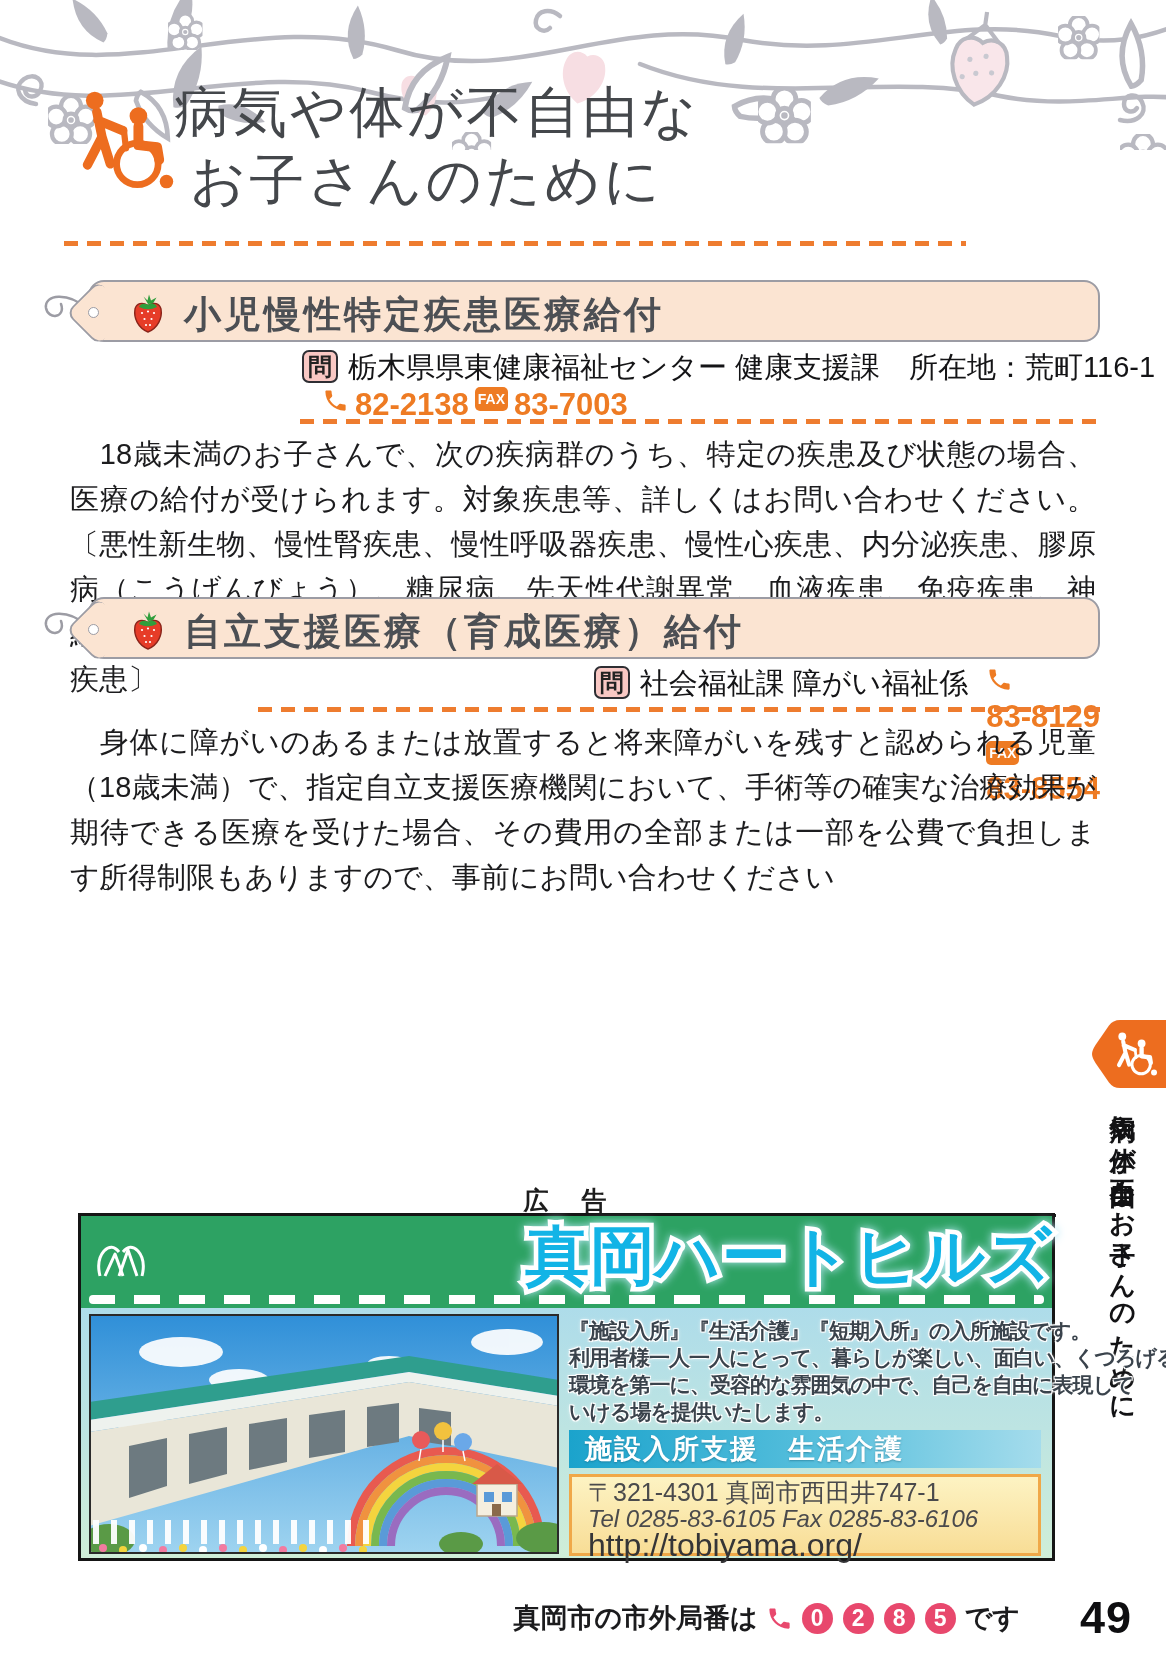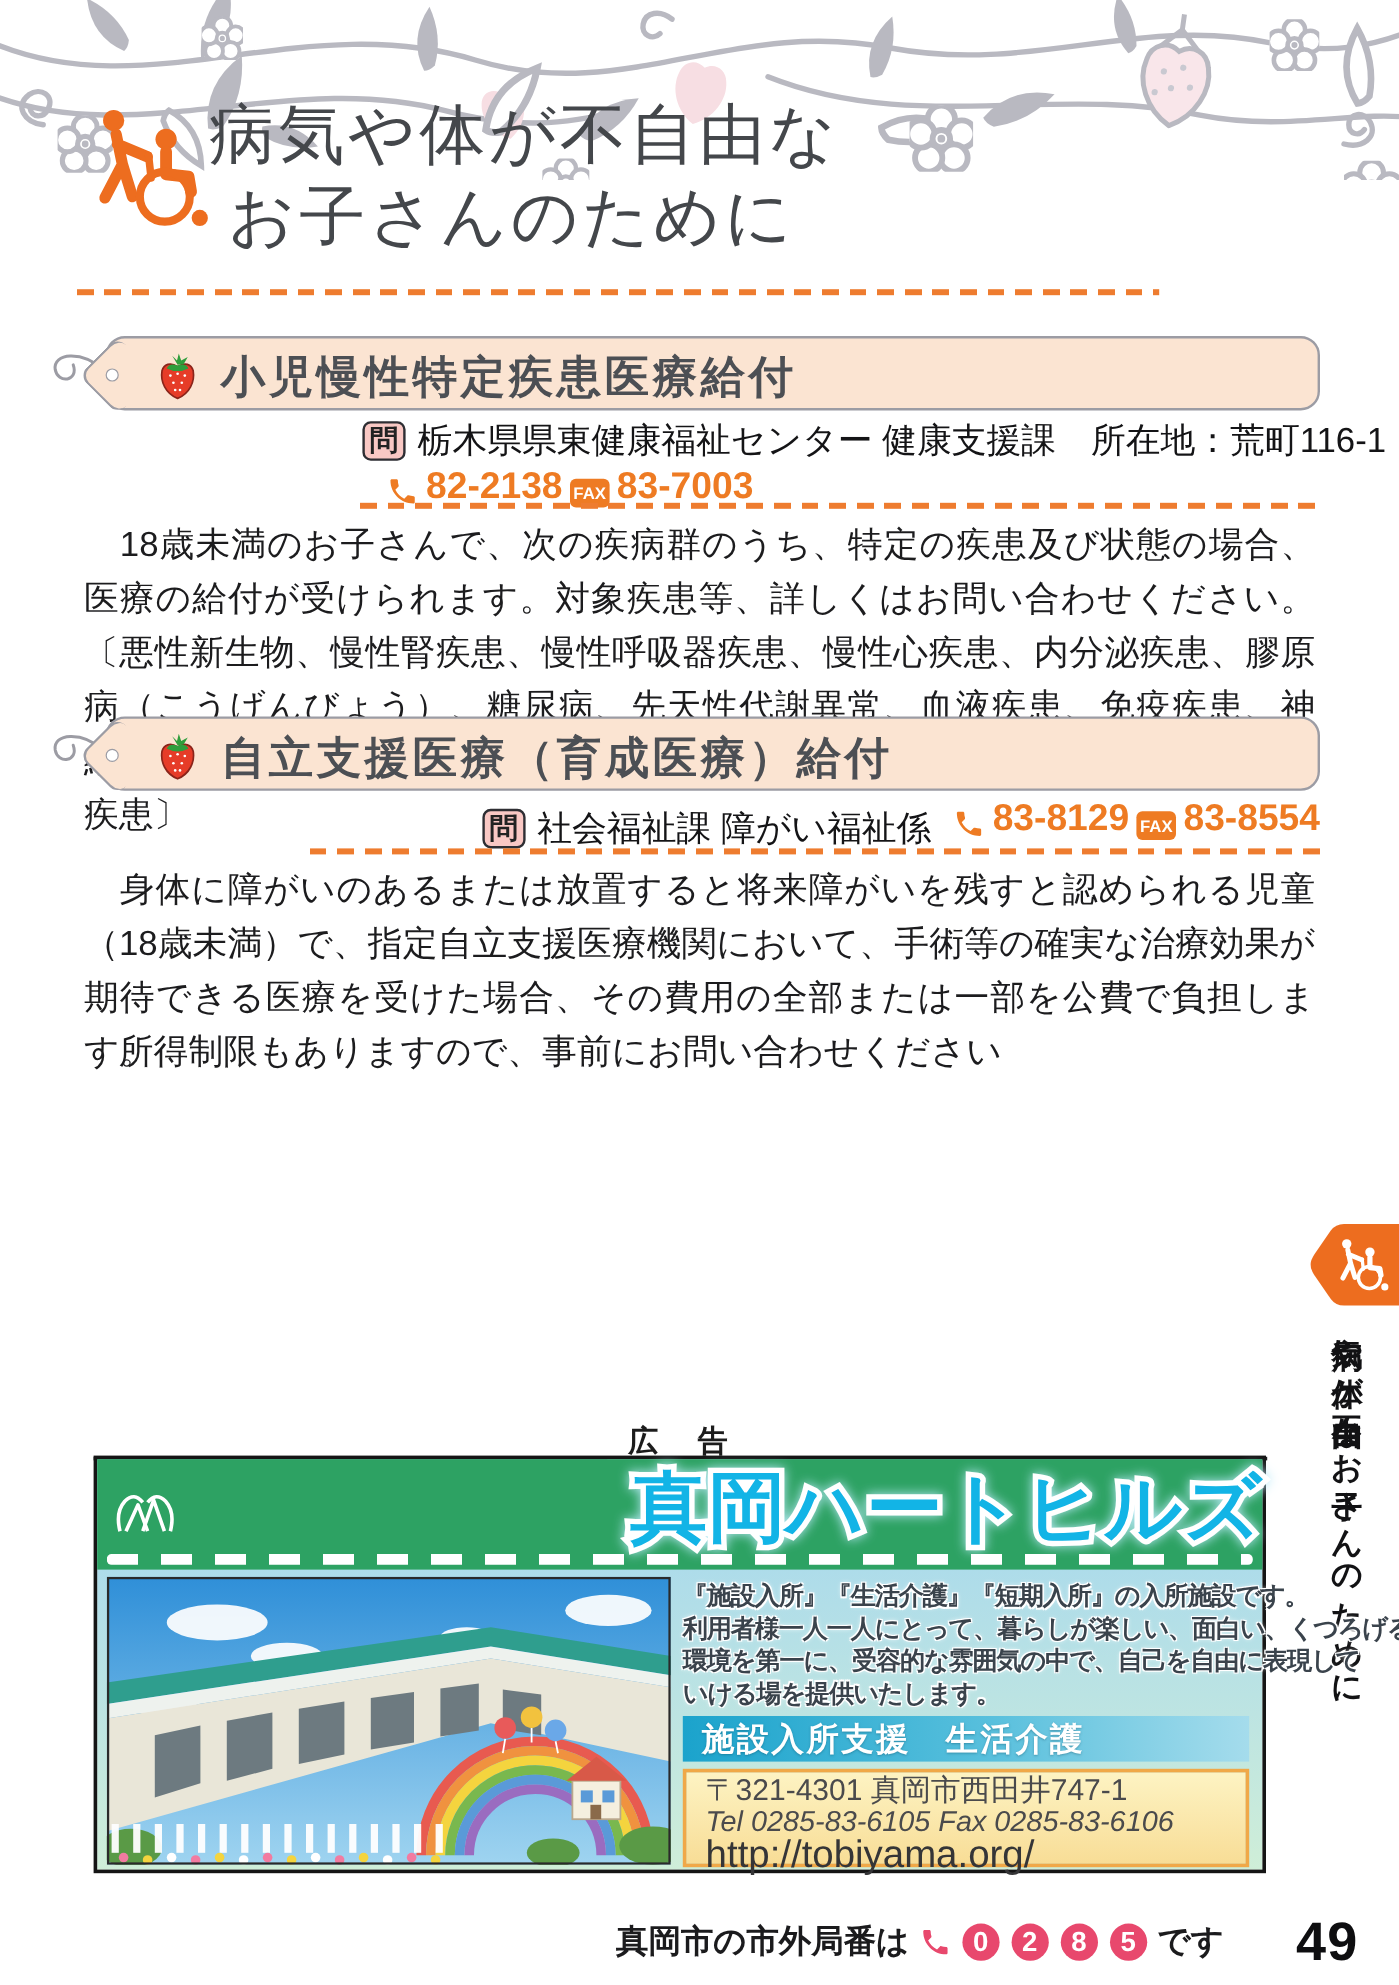--- a/index.html
+++ b/index.html
@@ -35,21 +35,21 @@
   .tag-berry{position:absolute;left:40px;top:12px;width:36px;height:40px;z-index:2;}
   .tag-text{position:absolute;left:94px;top:8px;font-size:37px;font-weight:600;letter-spacing:3px;color:#4c4f54;z-index:2;}
 
   
   .ask-badge{display:inline-block;background:#f9c8c4;border:2px solid #2e2e33;border-radius:7px;
              font-size:24px;font-weight:600;line-height:1.05;padding:2px 4px;margin-right:10px;color:#222;
              vertical-align:2px;}
   .contact1{position:absolute;left:302px;top:348px;font-size:29px;font-weight:500;color:#141416;white-space:nowrap;text-align:center;}
   .phone-row1{position:absolute;left:322px;top:387px;}
   .contact2{position:absolute;right:66px;top:664px;font-size:29px;font-weight:500;color:#141416;white-space:nowrap;padding-left:24px;}
-  .phone-bits{display:inline-flex;align-items:flex-end;gap:6px;color:#ee7b23;font-size:31px;font-weight:700;}
+  .phone-bits{display:inline-flex;align-items:flex-start;gap:6px;color:#ee7b23;font-size:31px;font-weight:700;}
   .phone-ic{width:27px;height:27px;color:#ee7b23;}
   .fax-badge{display:inline-block;background:#ee7b23;color:#fff;font-size:14px;font-weight:700;
              border-radius:5px;padding:4px 3px;letter-spacing:0;}
 
   
   .para{position:absolute;left:70px;width:1026px;font-size:29px;line-height:45px;color:#1c1c1e;
         text-align:justify;margin:0;}
   .p1{top:432px;}
   .p2{top:720px;}
   .p2b{top:855px;}
@@ -242,21 +242,21 @@
     </svg>
     <span class="tag-point"></span>
     <span class="tag-hole"></span>
     <svg class="tag-berry" viewBox="0 0 36 40">
         <use href="#strawberry"></use>
       </svg>
     <span class="tag-text">自立支援医療（育成医療）給付</span>
   </div>
   <div class="contact2">
     <span class="ask-badge">問</span><span>社会福祉課 障がい福祉係</span>
-    <span class="phone-bits" style="margin-left:10px;">
+    <span class="phone-bits" style="margin-left:10px;flex-direction:column;">
       <svg class="phone-ic" viewBox="0 0 24 24">
           <use href="#phone"></use>
         </svg>
       <span>83-8129</span>
       <span class="fax-badge">FAX</span>
       <span>83-8554</span>
     </span>
   </div>
   <div class="odash d3"></div>
   <p class="para p2">　身体に障がいのあるまたは放置すると将来障がいを残すと認められる児童（18歳未満）で、指定自立支援医療機関において、手術等の確実な治療効果が期待できる医療を受けた場合、その費用の全部または一部を公費で負担します。</p>

